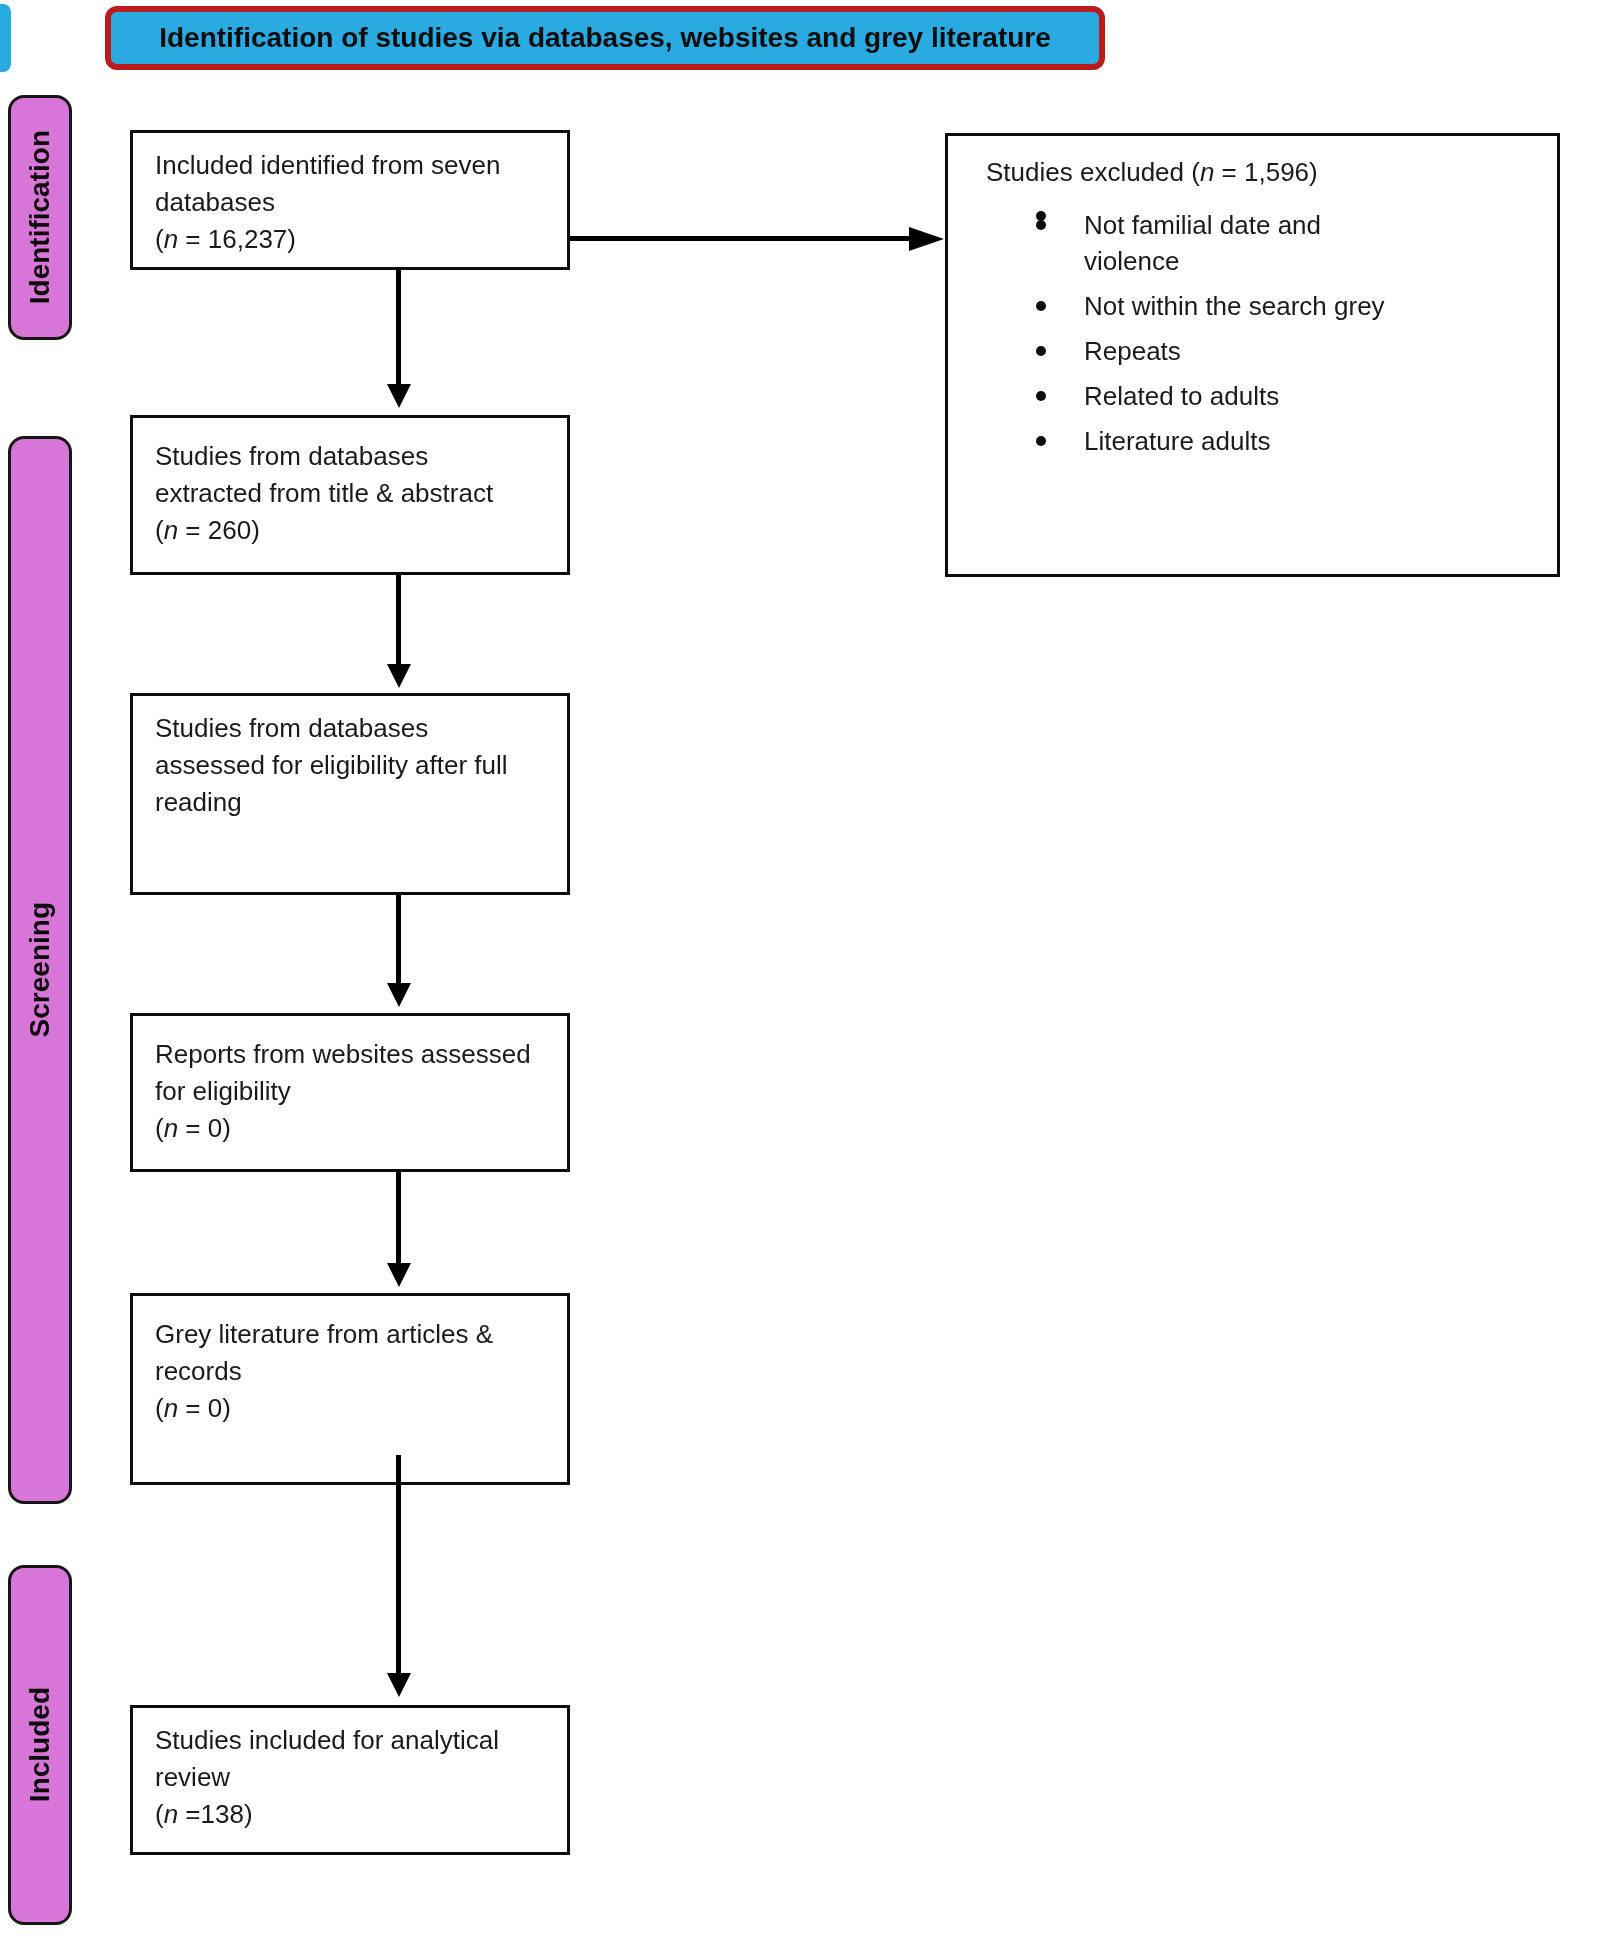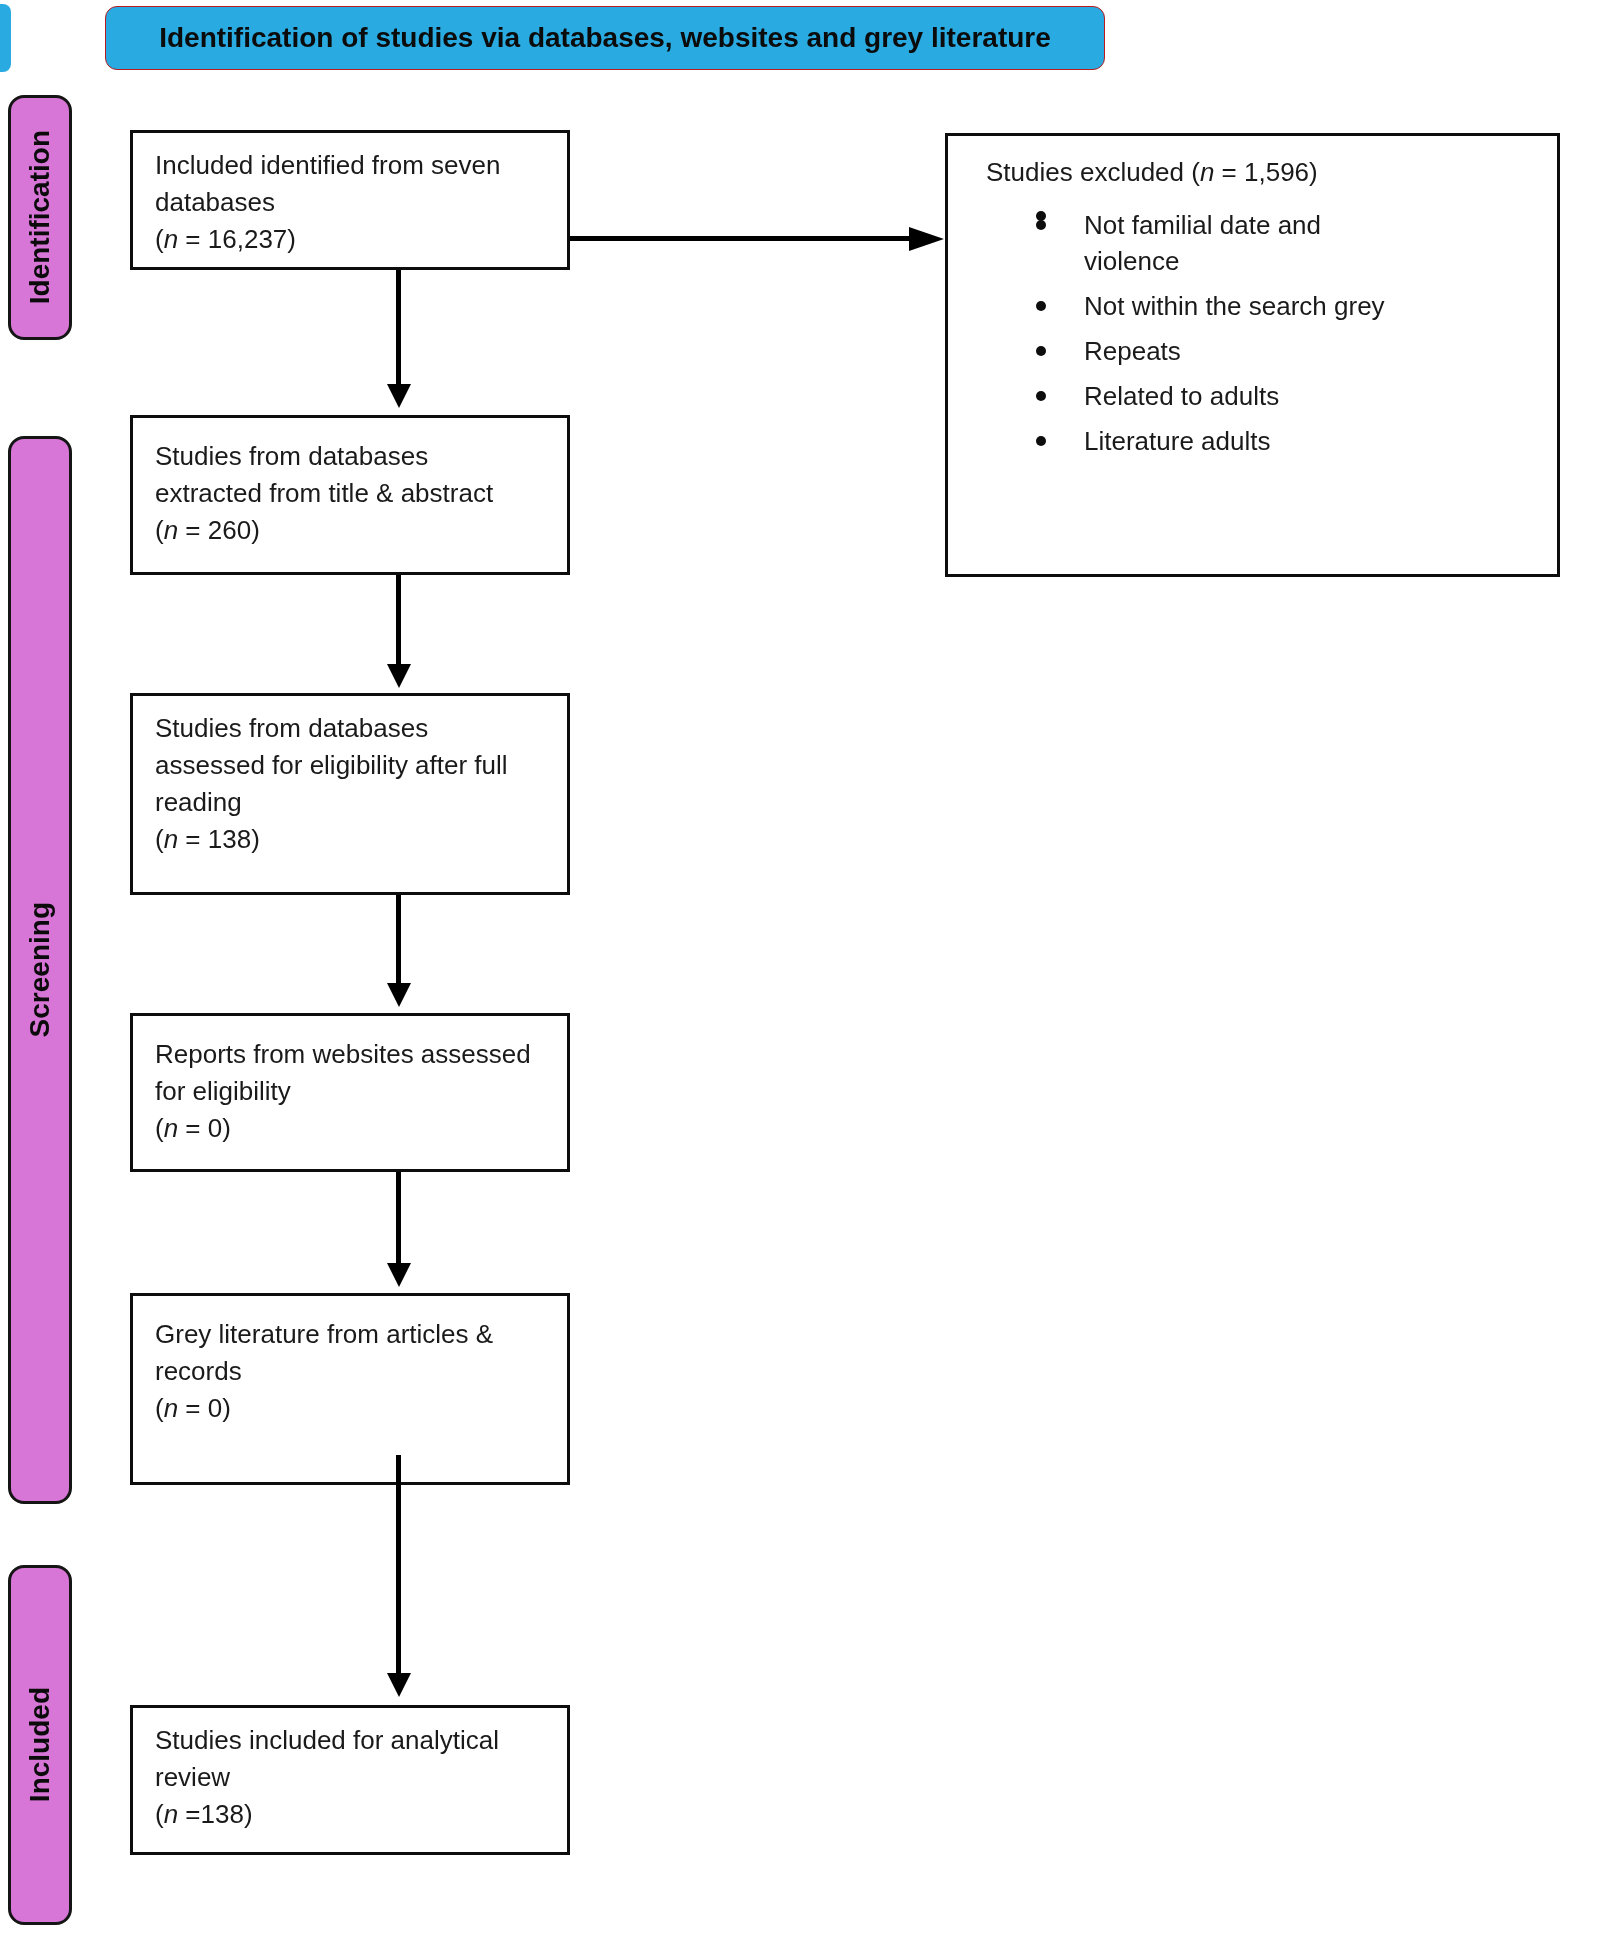--- a/index.html
+++ b/index.html
@@ -8,21 +8,21 @@
     width:1600px;height:1942px;
     background:#ffffff;
     font-family:"Liberation Sans", sans-serif;
     color:#1a1a1a;
     overflow:hidden;
   }
 
   
   .banner{
     position:absolute;left:105px;top:6px;width:1000px;height:64px;
-    background:#29ABE2;border:1px solid #b91c1c;border-radius:12px;
+    background:#29ABE2;border:6px solid #b91c1c;border-radius:12px;
     display:flex;align-items:center;justify-content:center;
     box-sizing:border-box;
   }
   .banner span{font-weight:bold;font-size:28px;color:#0b0b0b;}
   .edge-sliver{
     position:absolute;left:0;top:4px;width:11px;height:68px;
     background:#29ABE2;border-radius:0 8px 8px 0;
   }
 
   
@@ -130,21 +130,20 @@
   <div class="fbox b2">
     <div class="txt">Studies from databases
 extracted from title &amp; abstract</div>
     <div class="stat"><span>(</span><i>n</i><span> = 260)</span></div>
   </div>
 
   <div class="fbox b3">
     <div class="txt">Studies from databases
 assessed for eligibility after full
 reading</div>
-    <div class="stat"><span>(</span><i>n</i><span> = 138)</span></div>
   </div>
 
   <div class="fbox b4">
     <div class="txt">Reports from websites assessed
 for eligibility</div>
     <div class="stat"><span>(</span><i>n</i><span> = 0)</span></div>
   </div>
 
   <div class="fbox b5">
     <div class="txt">Grey literature from articles &amp;

